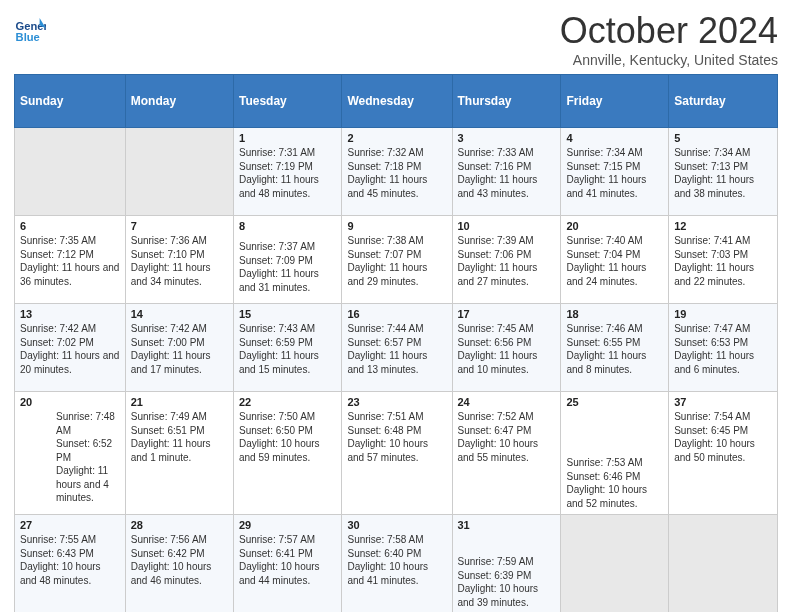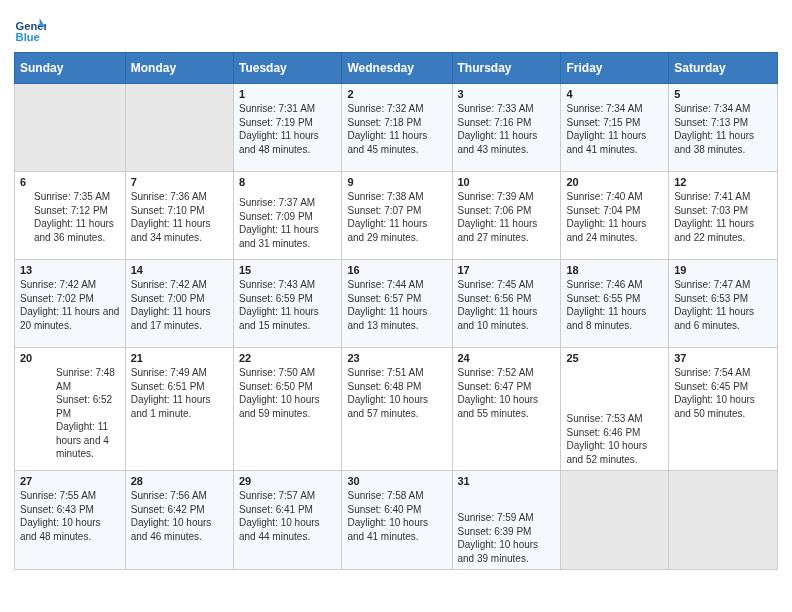--- a/index.html
+++ b/index.html
@@ -44,21 +44,21 @@
     }
     .calendar {
       width: 100%;
       border-collapse: collapse;
       font-size: 10.5px;
     }
     .calendar thead tr th {
       background: #3a7abf;
       color: #fff;
       text-align: left;
-      padding: 8px 5px;
+      padding: 19px 5px;
       font-size: 12px;
       font-weight: bold;
       border: 1px solid #2d6aa8;
     }
     .calendar tbody tr td {
       border: 1px solid #ccc;
       vertical-align: top;
       padding: 4px 5px;
       width: 113px;
       min-height: 72px;
@@ -93,20 +93,22 @@
 <div class="container">
   <div class="header-row">
     <div class="logo">
       <svg class="logo-icon" viewBox="0 0 40 40">
         <text x="2" y="20" font-size="14" font-weight="bold" fill="#1a4a8a">General</text>
         <text x="2" y="34" font-size="14" font-weight="bold" fill="#2d8fd5">Blue</text>
         <polygon points="32,5 40,18 32,14" fill="#2d8fd5"></polygon>
       </svg>
     </div>
     <div class="title-block">
+      <div class="month-title">October 2024</div>
+      <div class="location-title">Annville, Kentucky, United States</div>
     </div>
   </div>
 
   <table class="calendar">
     <thead>
       <tr>
       <th>Sunday</th>
           <th>Monday</th>
           <th>Tuesday</th>
           <th>Wednesday</th>
@@ -146,21 +148,21 @@
           <td>
             <span class="day-num">5</span>
             <div class="day-detail" style="white-space: pre-line;">Sunrise: 7:34 AM
 Sunset: 7:13 PM
 Daylight: 11 hours and 38 minutes.</div>
           </td>
         </tr>
         <tr>
           <td>
             <span class="day-num">6</span>
-            <div class="day-detail" style="white-space: pre-line; margin-left: 14px;">Sunrise: 7:35 AM
+            <div class="day-detail" style="white-space: pre-line;">Sunrise: 7:35 AM
 Sunset: 7:12 PM
 Daylight: 11 hours and 36 minutes.</div>
           </td>
           <td>
             <span class="day-num">7</span>
             <div class="day-detail" style="white-space: pre-line;">Sunrise: 7:36 AM
 Sunset: 7:10 PM
 Daylight: 11 hours and 34 minutes.</div>
           </td>
           <td>

